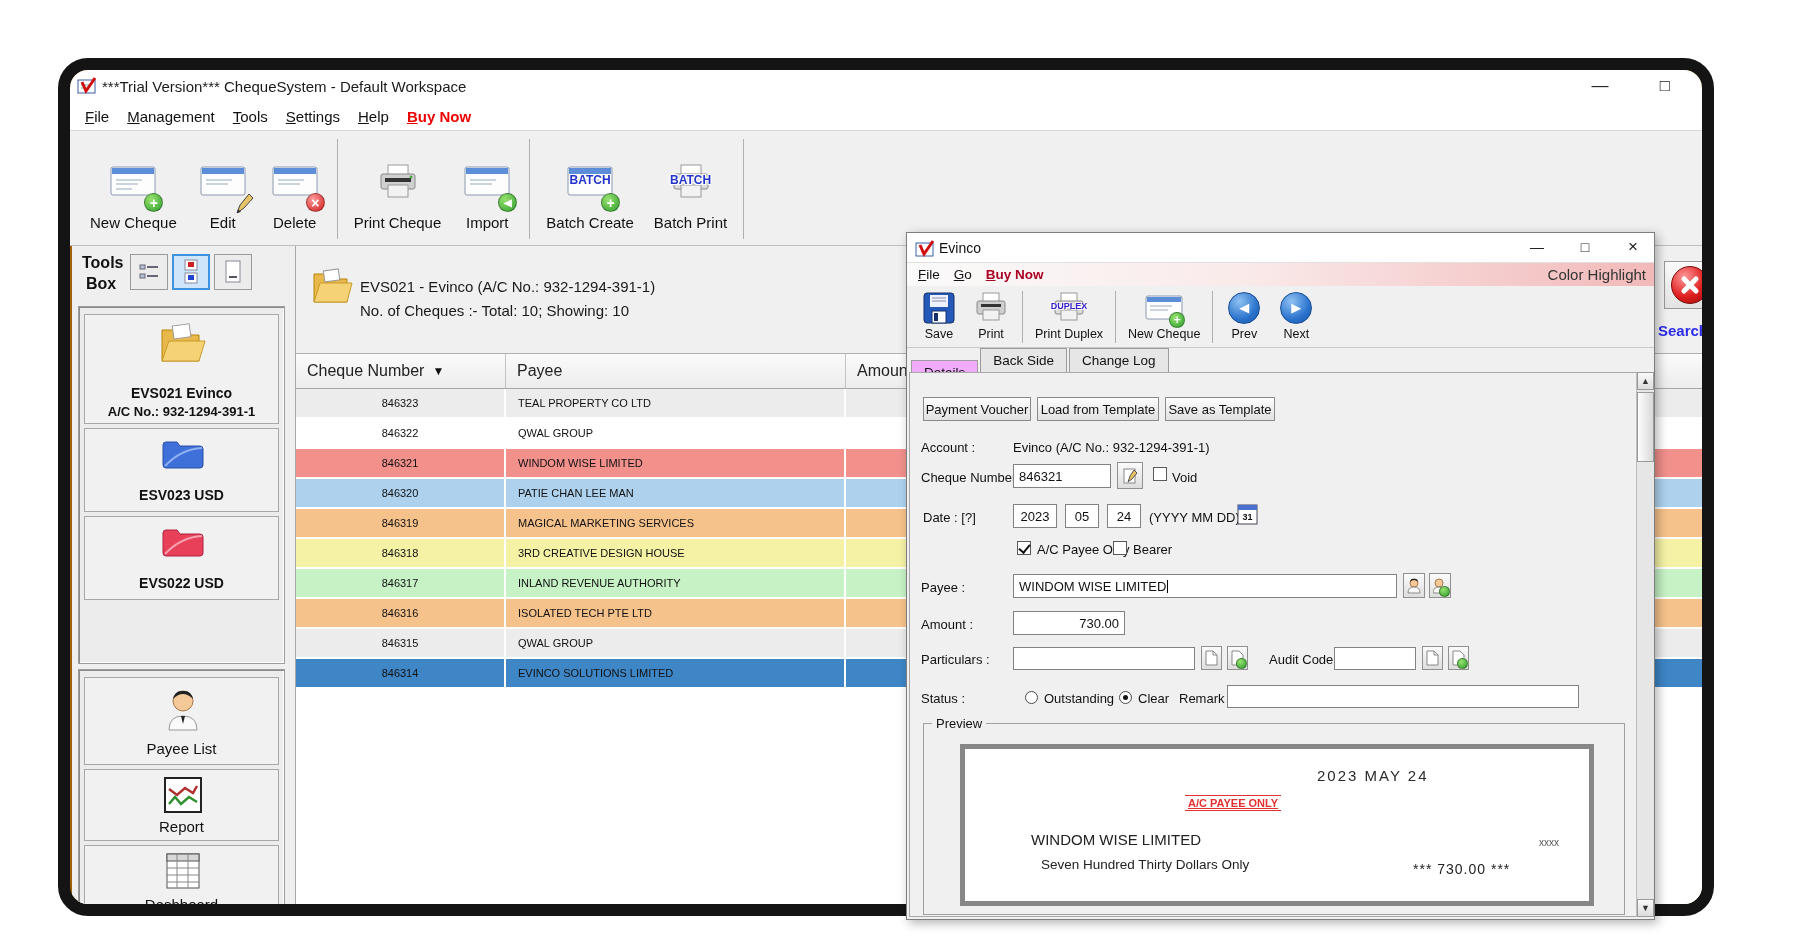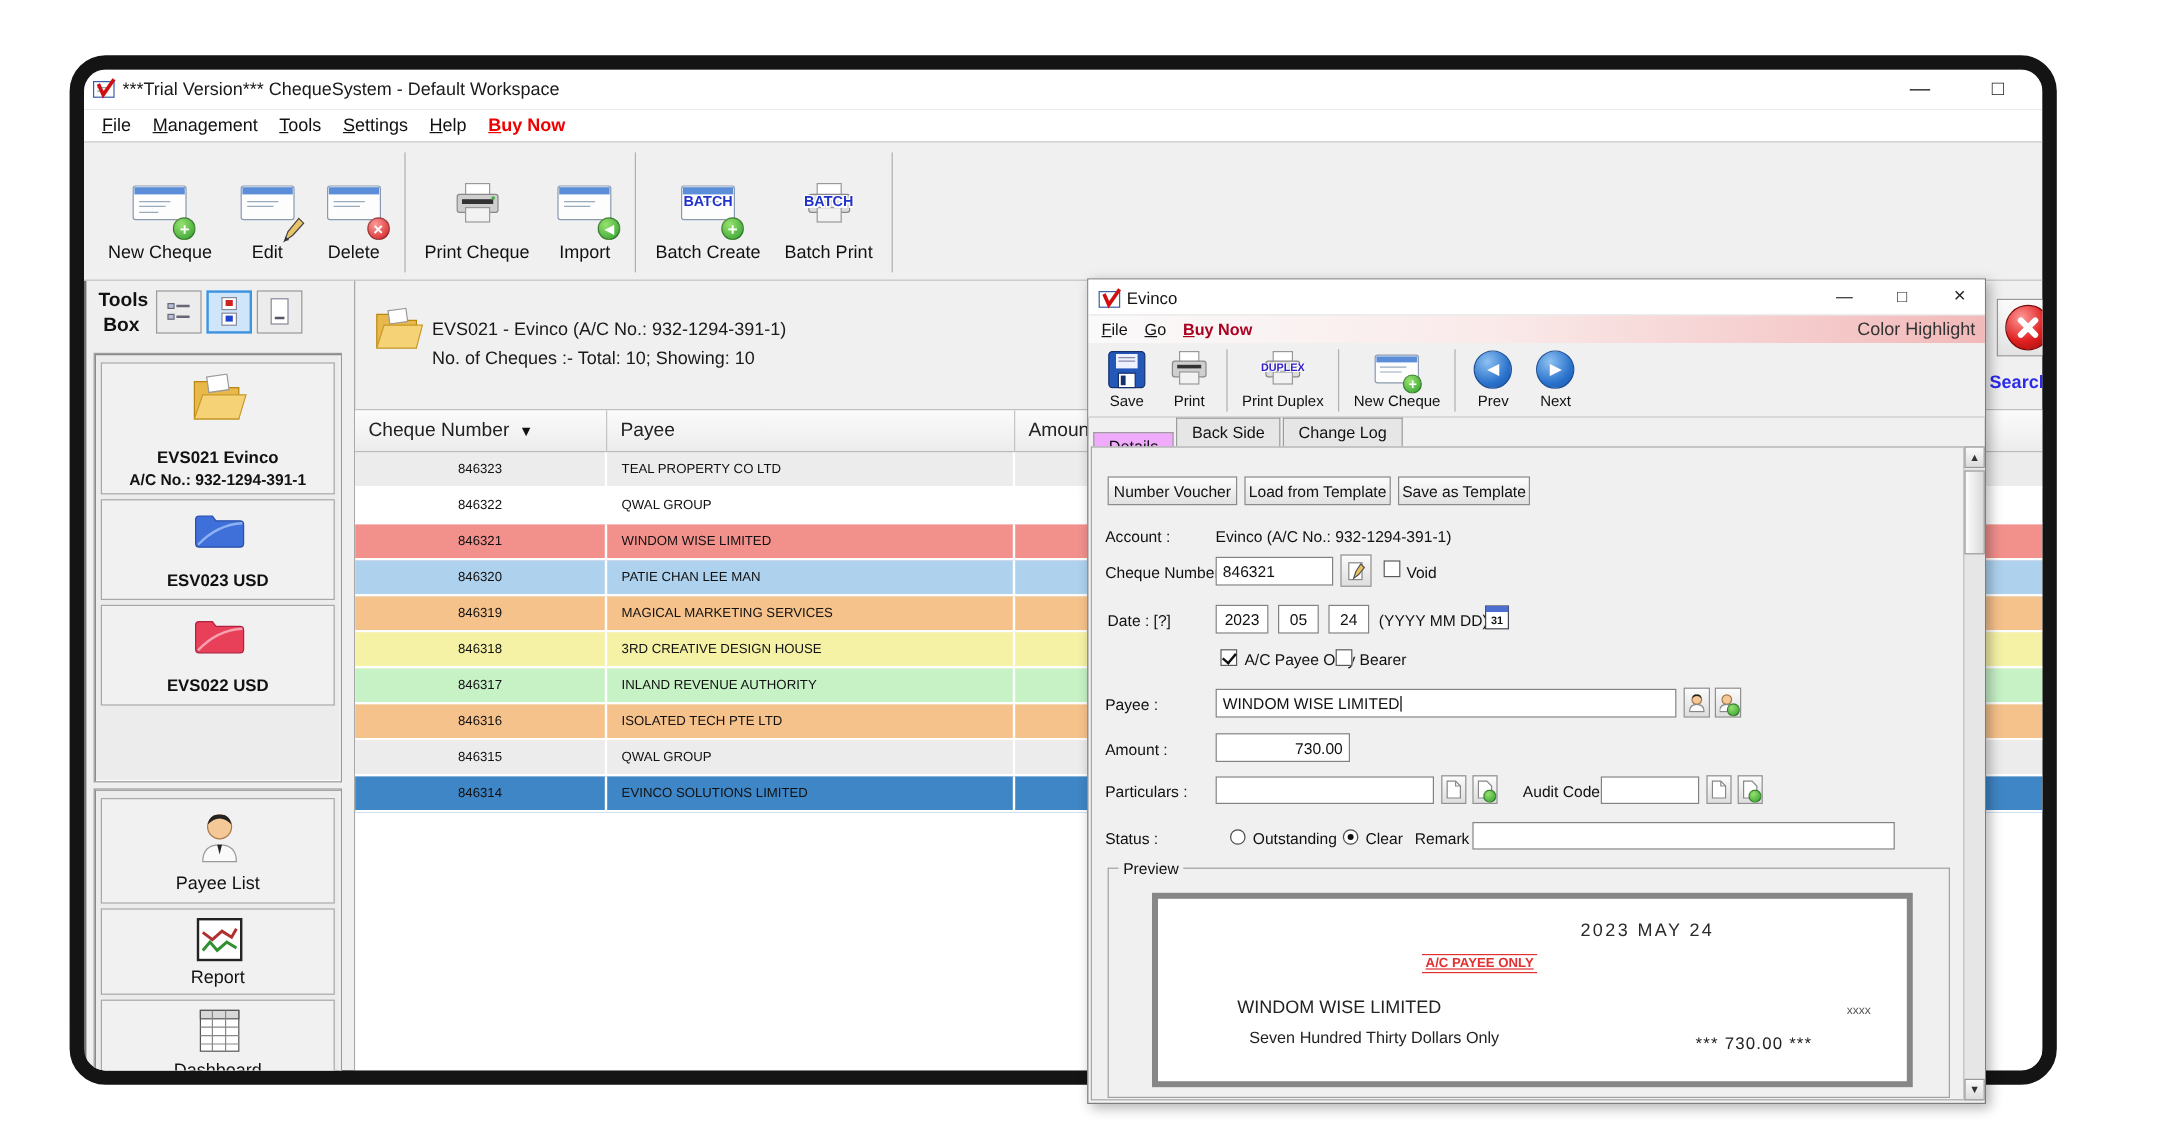--- a/index.html
+++ b/index.html
@@ -1,22 +1,22 @@
 <!DOCTYPE html>
 <html><head>
 <meta charset="utf-8">
 <style>
   * { margin:0; padding:0; box-sizing:border-box; }
   body { background:#fff; font-family:"Liberation Sans", sans-serif; color:#111; }
   .canvas { position:relative; width:1800px; height:942px; background:#fff; overflow:hidden; }
   .abs { position:absolute; }
 
   
-  .frame { position:absolute; left:58px; top:46px; width:1656px; height:858px;
-           border:12px solid #141414; border-radius:30px; background:#737373; overflow:hidden; }
+  .frame { position:absolute; left:58px; top:58px; width:1656px; height:858px;
+           border:12px solid #141414; border-radius:30px; background:#a16207; overflow:hidden; }
 
   
   .titlebar { position:absolute; left:0; top:0; right:0; height:33px; background:#fff; }
   .title-text { position:absolute; left:32px; top:8px; font-size:15px; color:#1a1a1a; }
   .winbtn { position:absolute; top:2px; width:40px; height:28px; text-align:center; line-height:28px;
             font-size:17px; color:#222; cursor:default; }
   .menubar { position:absolute; left:0; top:33px; right:0; height:27px; background:#fff;
              display:flex; align-items:center; padding-left:6px; font-size:15px; }
   .mitem { padding:3px 9px; white-space:nowrap; }
   .u { text-decoration:underline; }
@@ -521,21 +521,21 @@
   </div>
 
   <div class="tabs">
     <div class="tab active">Details</div>
     <div class="tab">Back Side</div>
     <div class="tab">Change Log</div>
   </div>
 
   <div class="dpanel"></div>
 
-  <div class="gbtn" style="left:16px;top:164px;width:108px;height:24px">Number Voucher</div>
+  <div class="gbtn" style="left:16px;top:164px;width:108px;height:24px">Payment Voucher</div>
   <div class="gbtn" style="left:130px;top:164px;width:122px;height:24px">Load from Template</div>
   <div class="gbtn" style="left:258px;top:164px;width:110px;height:24px">Save as Template</div>
 
   <div class="flabel" style="left:14px;top:207px">Account :</div>
   <div class="flabel" style="left:106px;top:207px">Evinco (A/C No.: 932-1294-391-1)</div>
 
   <div class="flabel" style="left:14px;top:237px">Cheque Number :</div>
   <div class="tinput" style="left:106px;top:231px;width:98px;height:24px">846321</div>
   <div class="sqbtn" style="left:210px;top:229px;width:26px;height:27px">
     <svg width="16" height="18">

